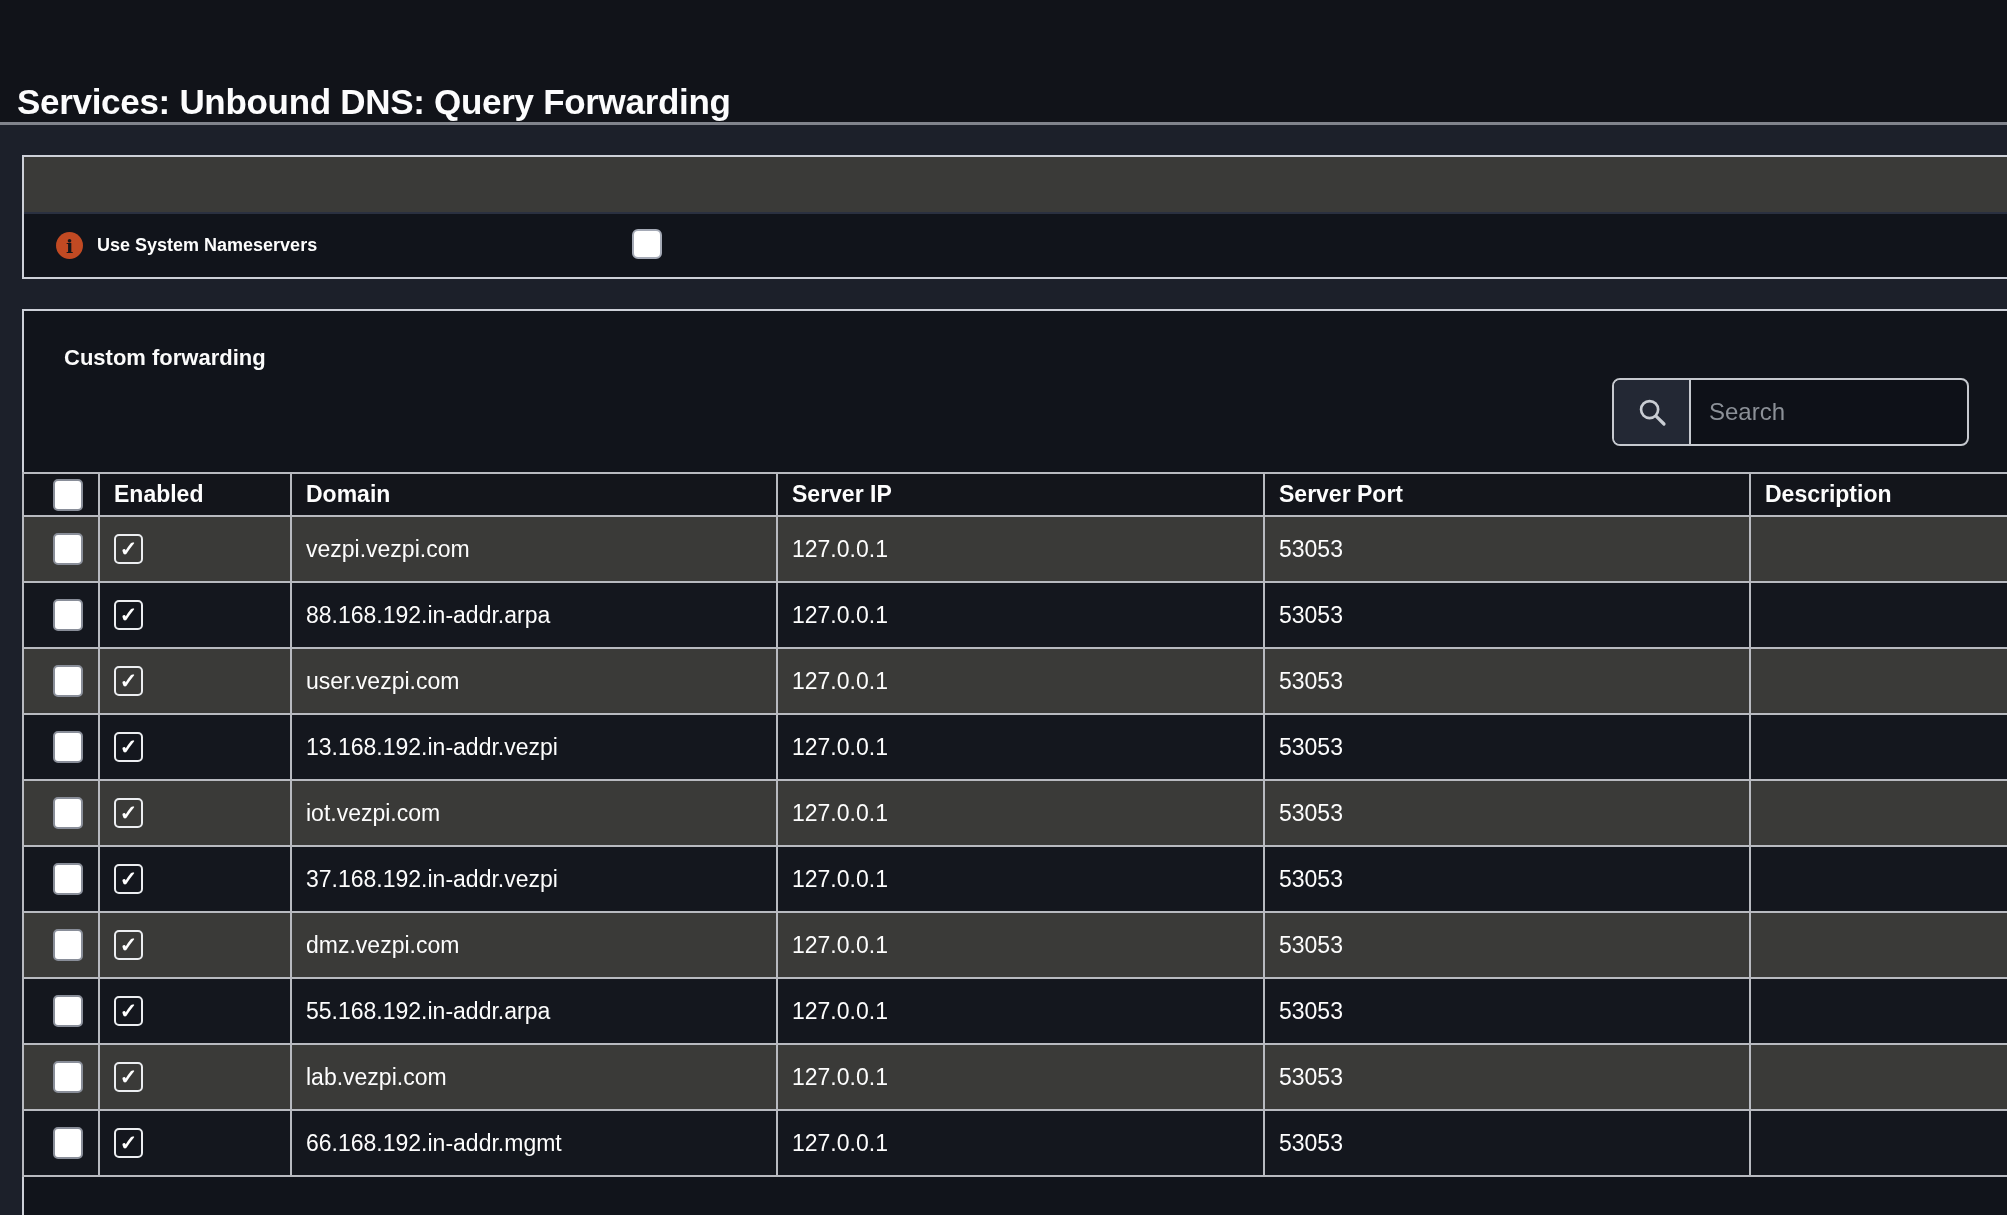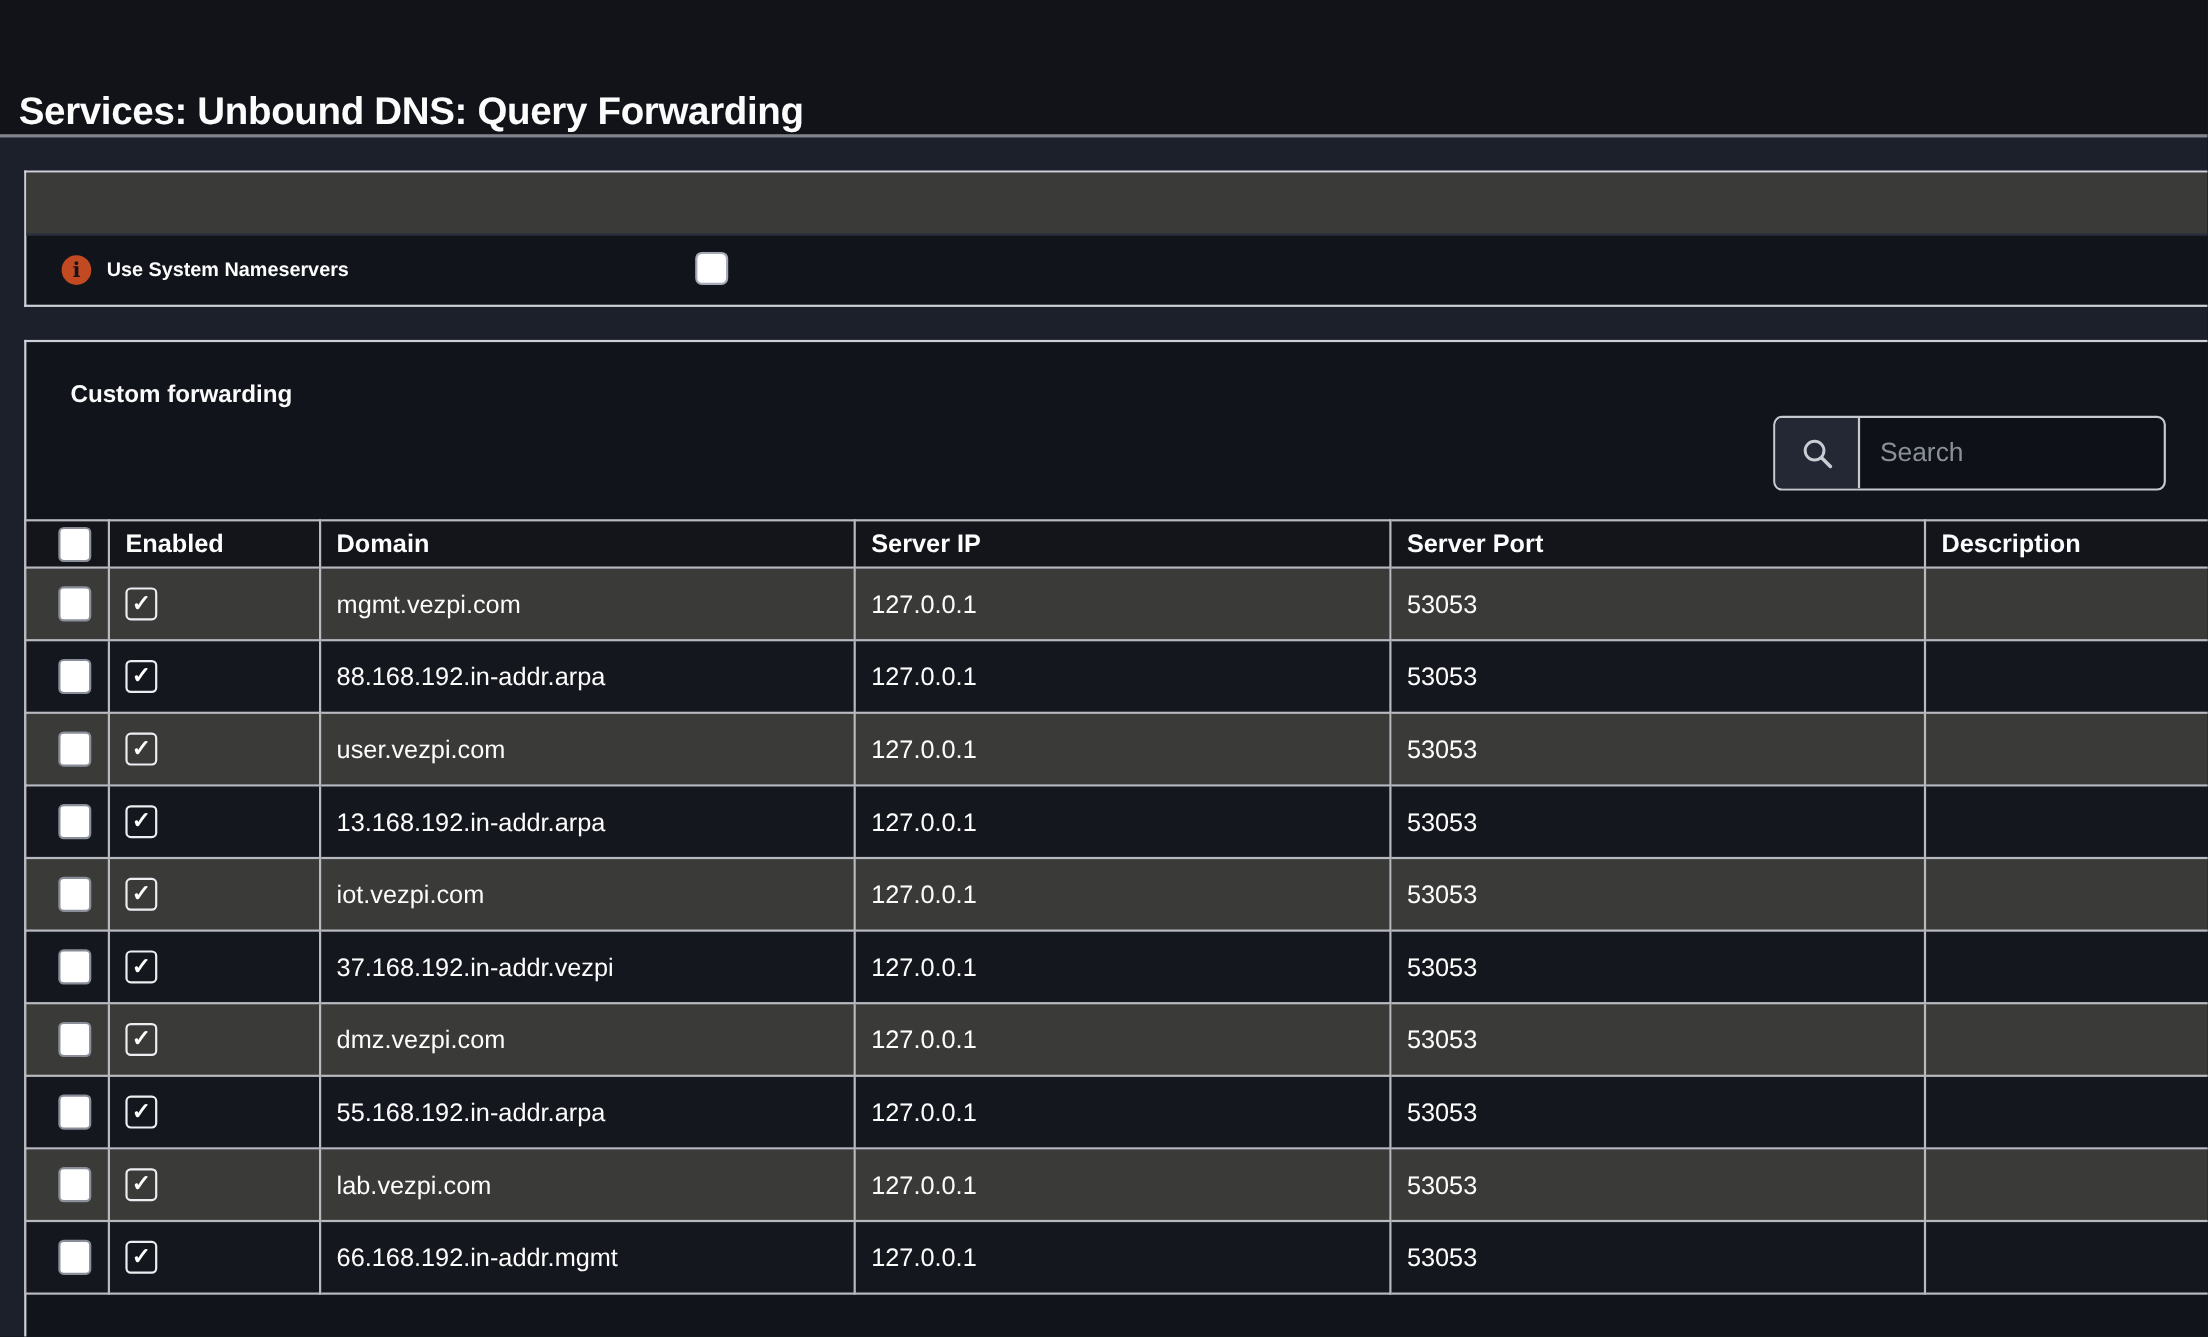--- a/index.html
+++ b/index.html
@@ -214,21 +214,21 @@
         </tr>
     </thead>
     <tbody id="body-rows">
         <tr>
           <td class="sel-col">
             <div class="cb-plain"></div>
           </td>
           <td class="en-col">
             <div class="cb-check">✓</div>
           </td>
-          <td>mgmt.vezpi.com</td>
+          <td>vezpi.vezpi.com</td>
           <td>127.0.0.1</td>
           <td>53053</td>
           <td></td>
         </tr>
         <tr>
           <td class="sel-col">
             <div class="cb-plain"></div>
           </td>
           <td class="en-col">
             <div class="cb-check">✓</div>
@@ -250,21 +250,21 @@
           <td>53053</td>
           <td></td>
         </tr>
         <tr>
           <td class="sel-col">
             <div class="cb-plain"></div>
           </td>
           <td class="en-col">
             <div class="cb-check">✓</div>
           </td>
-          <td>13.168.192.in-addr.arpa</td>
+          <td>13.168.192.in-addr.vezpi</td>
           <td>127.0.0.1</td>
           <td>53053</td>
           <td></td>
         </tr>
         <tr>
           <td class="sel-col">
             <div class="cb-plain"></div>
           </td>
           <td class="en-col">
             <div class="cb-check">✓</div>

